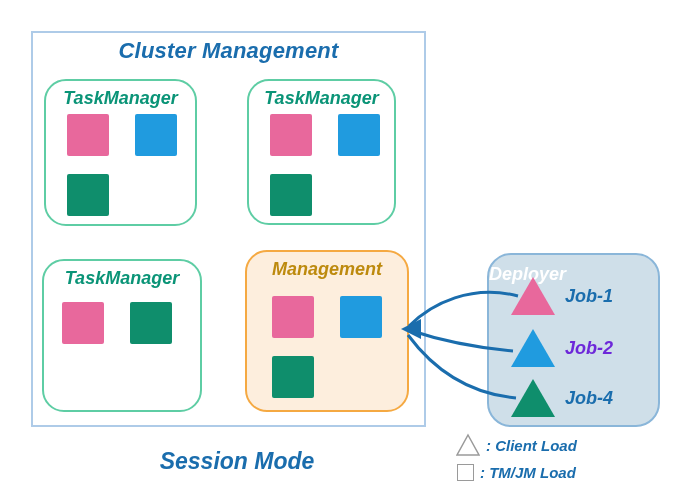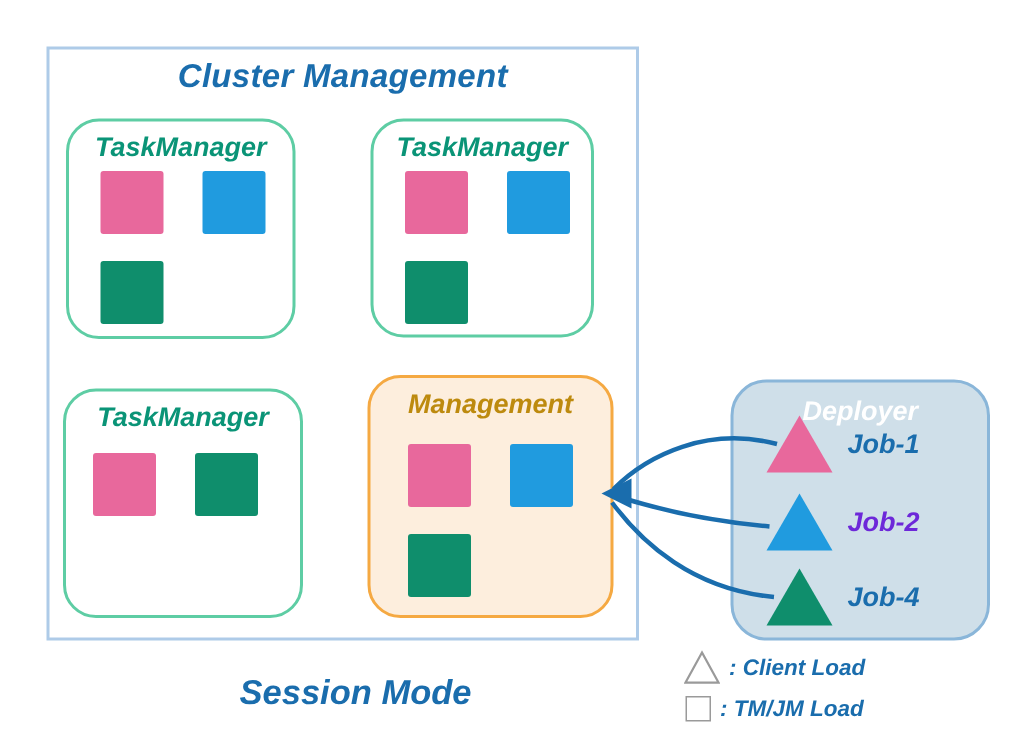--- a/index.html
+++ b/index.html
@@ -35,21 +35,21 @@
   #session-label{
     position:absolute;left:117px;top:448px;width:240px;text-align:center;
     font-size:23px;font-weight:bold;color:#1a6dad;
   }
   
   #deployer-box{
     position:absolute;left:487px;top:253px;width:173px;height:174px;border-radius:24px;
     box-sizing:border-box;
   }
   #deployer-title{
-    padding-top:9px;text-align:center;font-size:18px;font-weight:bold;color:#ffffff;
+    padding-top:9px;font-size:18px;font-weight:bold;color:#ffffff;
   }
   .job-row{position:absolute;left:21px;display:flex;align-items:center;gap:9px;}
   .job-row:nth-of-type(1){top:21px;}
   .job-row:nth-of-type(2){top:73px;}
   .job-row:nth-of-type(3){top:123px;}
   .job-label{font-size:18px;font-weight:bold;color:#1a6dad;}
   
   #arrows{position:absolute;left:0;top:0;pointer-events:none;}
   
   .legend-row{position:absolute;display:flex;align-items:center;gap:6px;}

